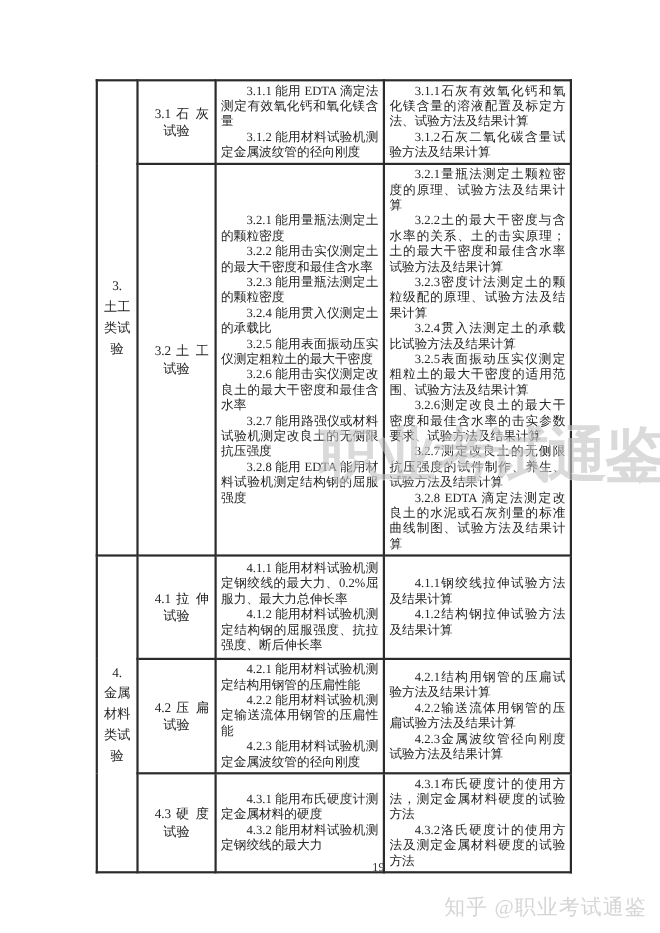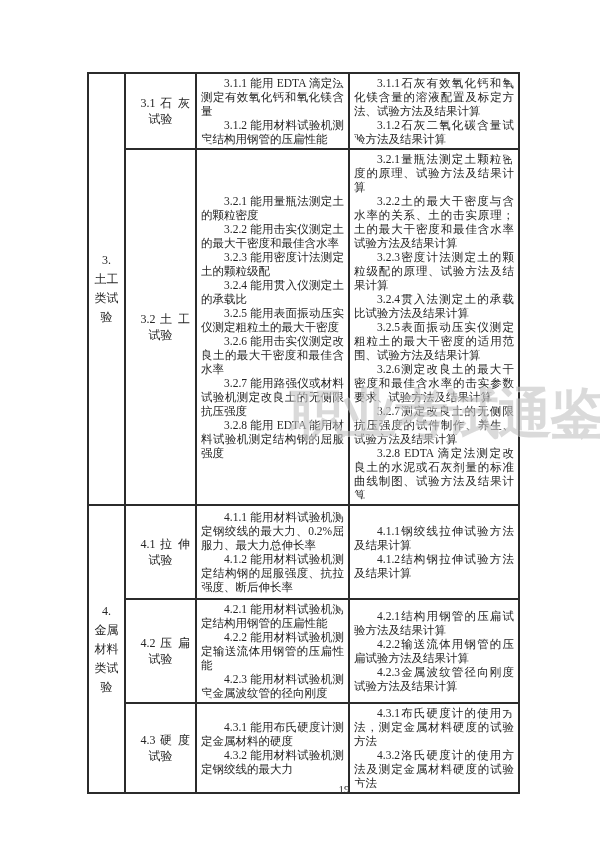--- a/index.html
+++ b/index.html
@@ -53,21 +53,20 @@
   .sub-line:first-child{
     text-align:justify;
     text-align-last:justify;
     text-indent:0.8em;
   }
 
   td.txt{
     font-size:11.5px;
     line-height:14px;
     padding:2px 4px;
-    border-radius:25px;
   }
   td.txt p.item{
     margin:0;
     text-indent:2em;
     text-align:justify;
   }
 
   .wm-center{
     position:absolute;
     left:290px;top:384px;
@@ -121,37 +120,37 @@
             <div class="cat-line">土工</div>
             <div class="cat-line">类试</div>
             <div class="cat-line">验</div>
           </td>
         <td class="sub">
             <div class="sub-line">3.1 石 灰</div>
             <div class="sub-line">试验</div>
           </td>
         <td class="txt">
             <p class="item">3.1.1 能用 EDTA 滴定法测定有效氧化钙和氧化镁含量</p>
-            <p class="item">3.1.2 能用材料试验机测定结构用钢管的压扁性能</p>
+            <p class="item">3.1.2 能用材料试验机测定金属波纹管的径向刚度</p>
           </td>
         <td class="txt">
             <p class="item">3.1.1石灰有效氧化钙和氧化镁含量的溶液配置及标定方法、试验方法及结果计算</p>
             <p class="item">3.1.2石灰二氧化碳含量试验方法及结果计算</p>
           </td>
       </tr>
 
       <tr class="r32">
         <td class="sub">
             <div class="sub-line">3.2 土 工</div>
             <div class="sub-line">试验</div>
           </td>
         <td class="txt">
             <p class="item">3.2.1 能用量瓶法测定土的颗粒密度</p>
             <p class="item">3.2.2 能用击实仪测定土的最大干密度和最佳含水率</p>
-            <p class="item">3.2.3 能用密度计法测定土的颗粒级配</p>
+            <p class="item">3.2.3 能用量瓶法测定土的颗粒密度</p>
             <p class="item">3.2.4 能用贯入仪测定土的承载比</p>
             <p class="item">3.2.5 能用表面振动压实仪测定粗粒土的最大干密度</p>
             <p class="item">3.2.6 能用击实仪测定改良土的最大干密度和最佳含水率</p>
             <p class="item">3.2.7 能用路强仪或材料试验机测定改良土的无侧限抗压强度</p>
             <p class="item">3.2.8 能用 EDTA 能用材料试验机测定结构钢的屈服强度</p>
           </td>
         <td class="txt">
             <p class="item">3.2.1量瓶法测定土颗粒密度的原理、试验方法及结果计算</p>
             <p class="item">3.2.2土的最大干密度与含水率的关系、土的击实原理；土的最大干密度和最佳含水率试验方法及结果计算</p>
             <p class="item">3.2.3密度计法测定土的颗粒级配的原理、试验方法及结果计算</p>
@@ -216,14 +215,15 @@
             <p class="item">4.3.2洛氏硬度计的使用方法及测定金属材料硬度的试验方法</p>
           </td>
       </tr>
     </tbody>
   </table>
 
   <div class="wm-center">职业考试通鉴</div>
 
   <div class="page-number">19</div>
 
+  <div class="wm-bottom">知乎 @职业考试通鉴</div>
 
 </div>
 
 </body></html>

